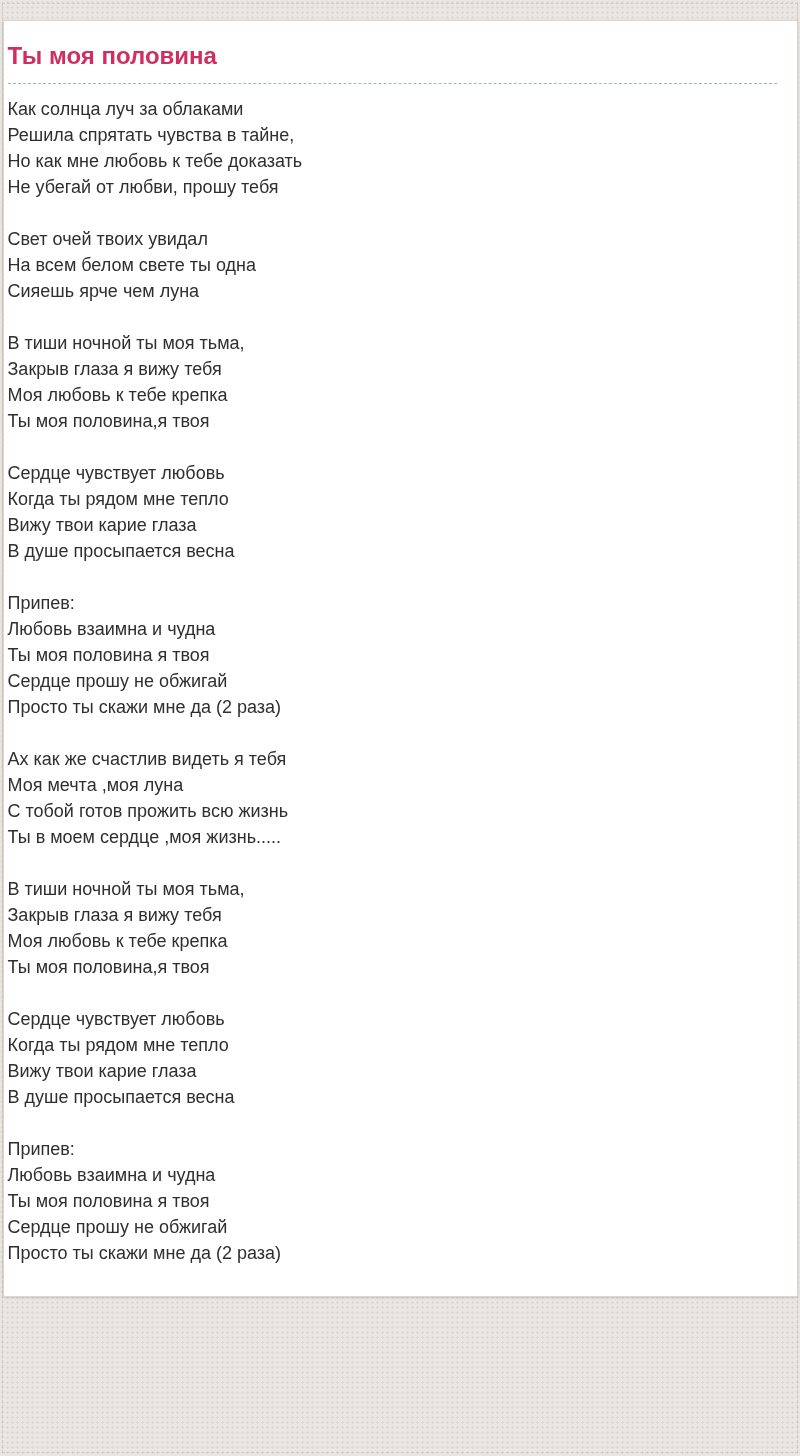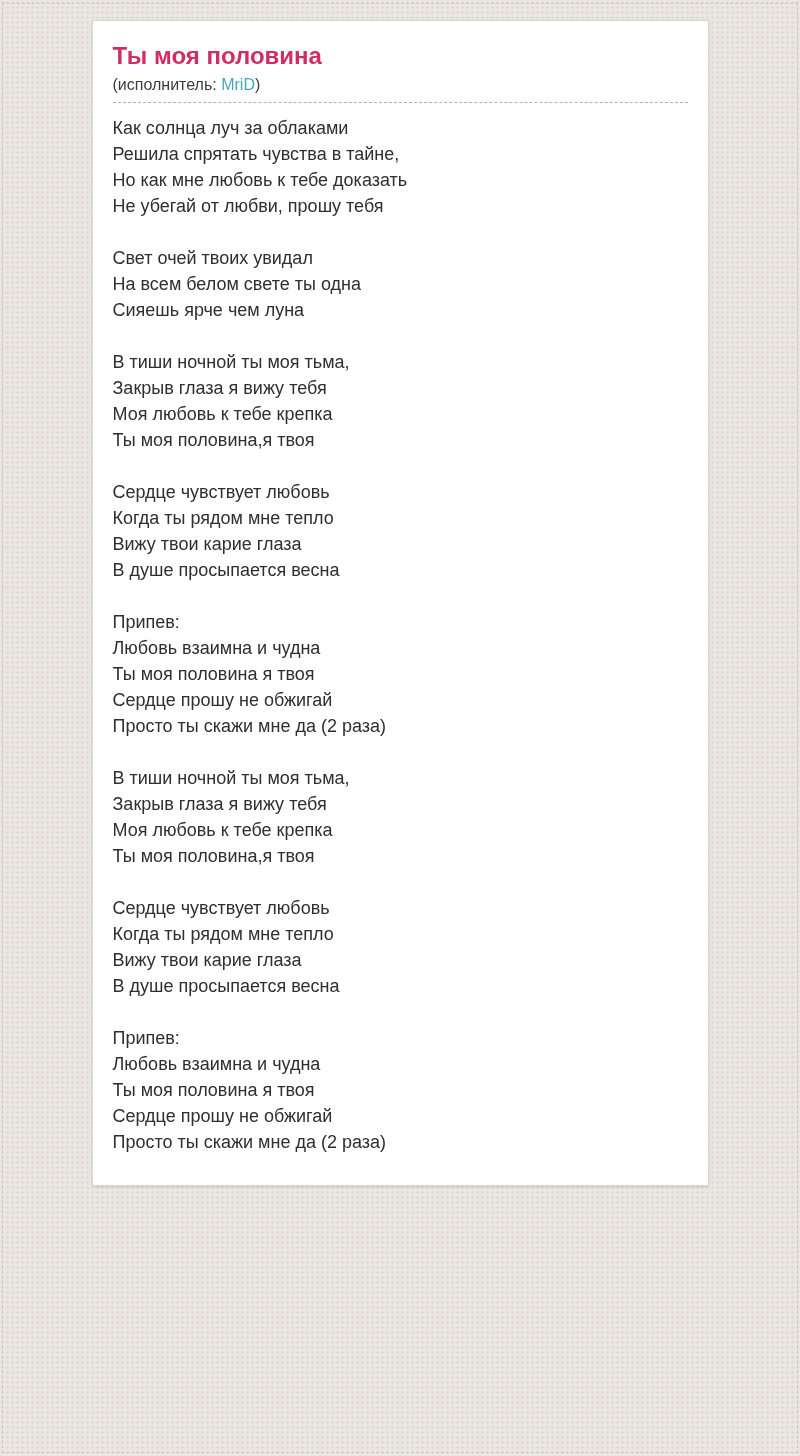--- a/index.html
+++ b/index.html
@@ -28,27 +28,27 @@
   .page-frame{
     position:absolute;
     left:2px; right:2px; top:3px; bottom:3px;
     border:1px dashed var(--frame-dash);
     pointer-events:none;
     z-index:0;
   }
   .card{
     position:relative;
     z-index:1;
-    width:617px;
+    width:795px;
     margin:20px auto 24px auto;
     background:var(--card-bg);
     border:1px solid var(--card-border);
     border-radius:2px;
     box-shadow:0 1px 3px rgba(0,0,0,0.12);
-    padding:21px 20px 16px 20px;
+    padding:21px 20px 16px 4px;
   }
   .song-title{
     color:var(--title);
     font-size:24px;
     line-height:28px;
     font-weight:bold;
     margin-bottom:5px;
   }
   .song-header{
     border-bottom:1px dashed var(--separator);
@@ -78,26 +78,26 @@
   }
 </style>
 </head>
 <body>
 
 <div class="page-frame"></div>
 
 <div class="card">
   <div class="song-header">
     <h1 class="song-title">Ты моя половина</h1>
-    <div class="artist-line"><span>(исполнитель: </span><a class="artist-link">MriD</a><span>)</span></div>
   </div>
 
   <div class="lyrics">
       <p>Как солнца луч за облаками<br>Решила спрятать чувства в тайне,<br>Но как мне любовь к тебе доказать<br>Не убегай от любви, прошу тебя</p>
       <p>Свет очей твоих увидал<br>На всем белом свете ты одна<br>Сияешь ярче чем луна</p>
       <p>В тиши ночной ты моя тьма,<br>Закрыв глаза я вижу тебя<br>Моя любовь к тебе крепка<br>Ты моя половина,я твоя</p>
       <p>Сердце чувствует любовь<br>Когда ты рядом мне тепло<br>Вижу твои карие глаза<br>В душе просыпается весна</p>
       <p>Припев:<br>Любовь взаимна и чудна<br>Ты моя половина я твоя<br>Сердце прошу не обжигай<br>Просто ты скажи мне да (2 раза)</p>
+      <p>Ах как же счастлив видеть я тебя<br>Моя мечта ,моя луна<br>С тобой готов прожить всю жизнь<br>Ты в моем сердце ,моя жизнь.....</p>
       <p>В тиши ночной ты моя тьма,<br>Закрыв глаза я вижу тебя<br>Моя любовь к тебе крепка<br>Ты моя половина,я твоя</p>
       <p>Сердце чувствует любовь<br>Когда ты рядом мне тепло<br>Вижу твои карие глаза<br>В душе просыпается весна</p>
       <p>Припев:<br>Любовь взаимна и чудна<br>Ты моя половина я твоя<br>Сердце прошу не обжигай<br>Просто ты скажи мне да (2 раза)</p>
     </div>
 </div>
 
 </body></html>

